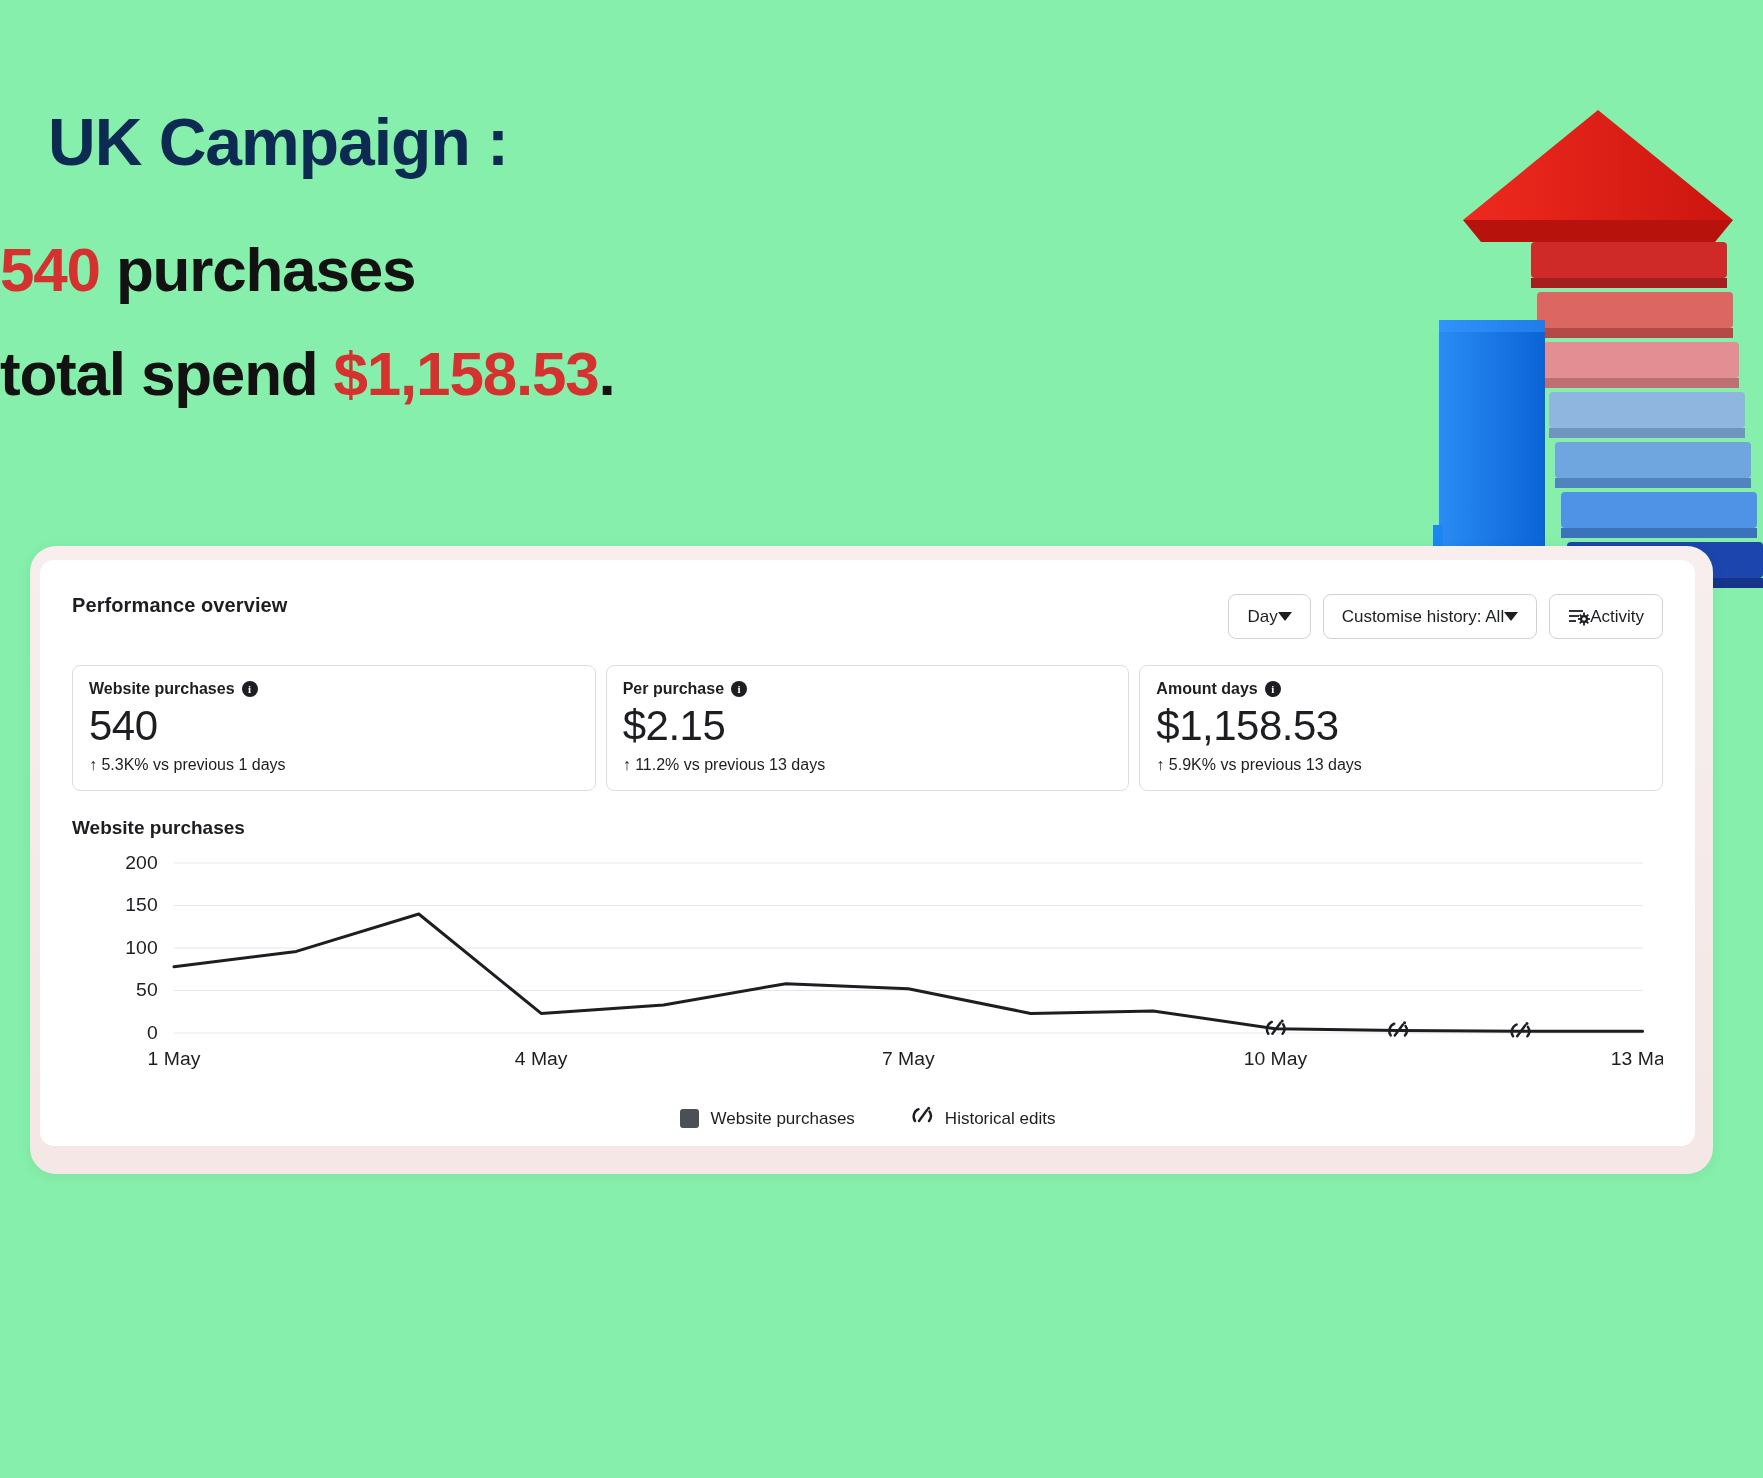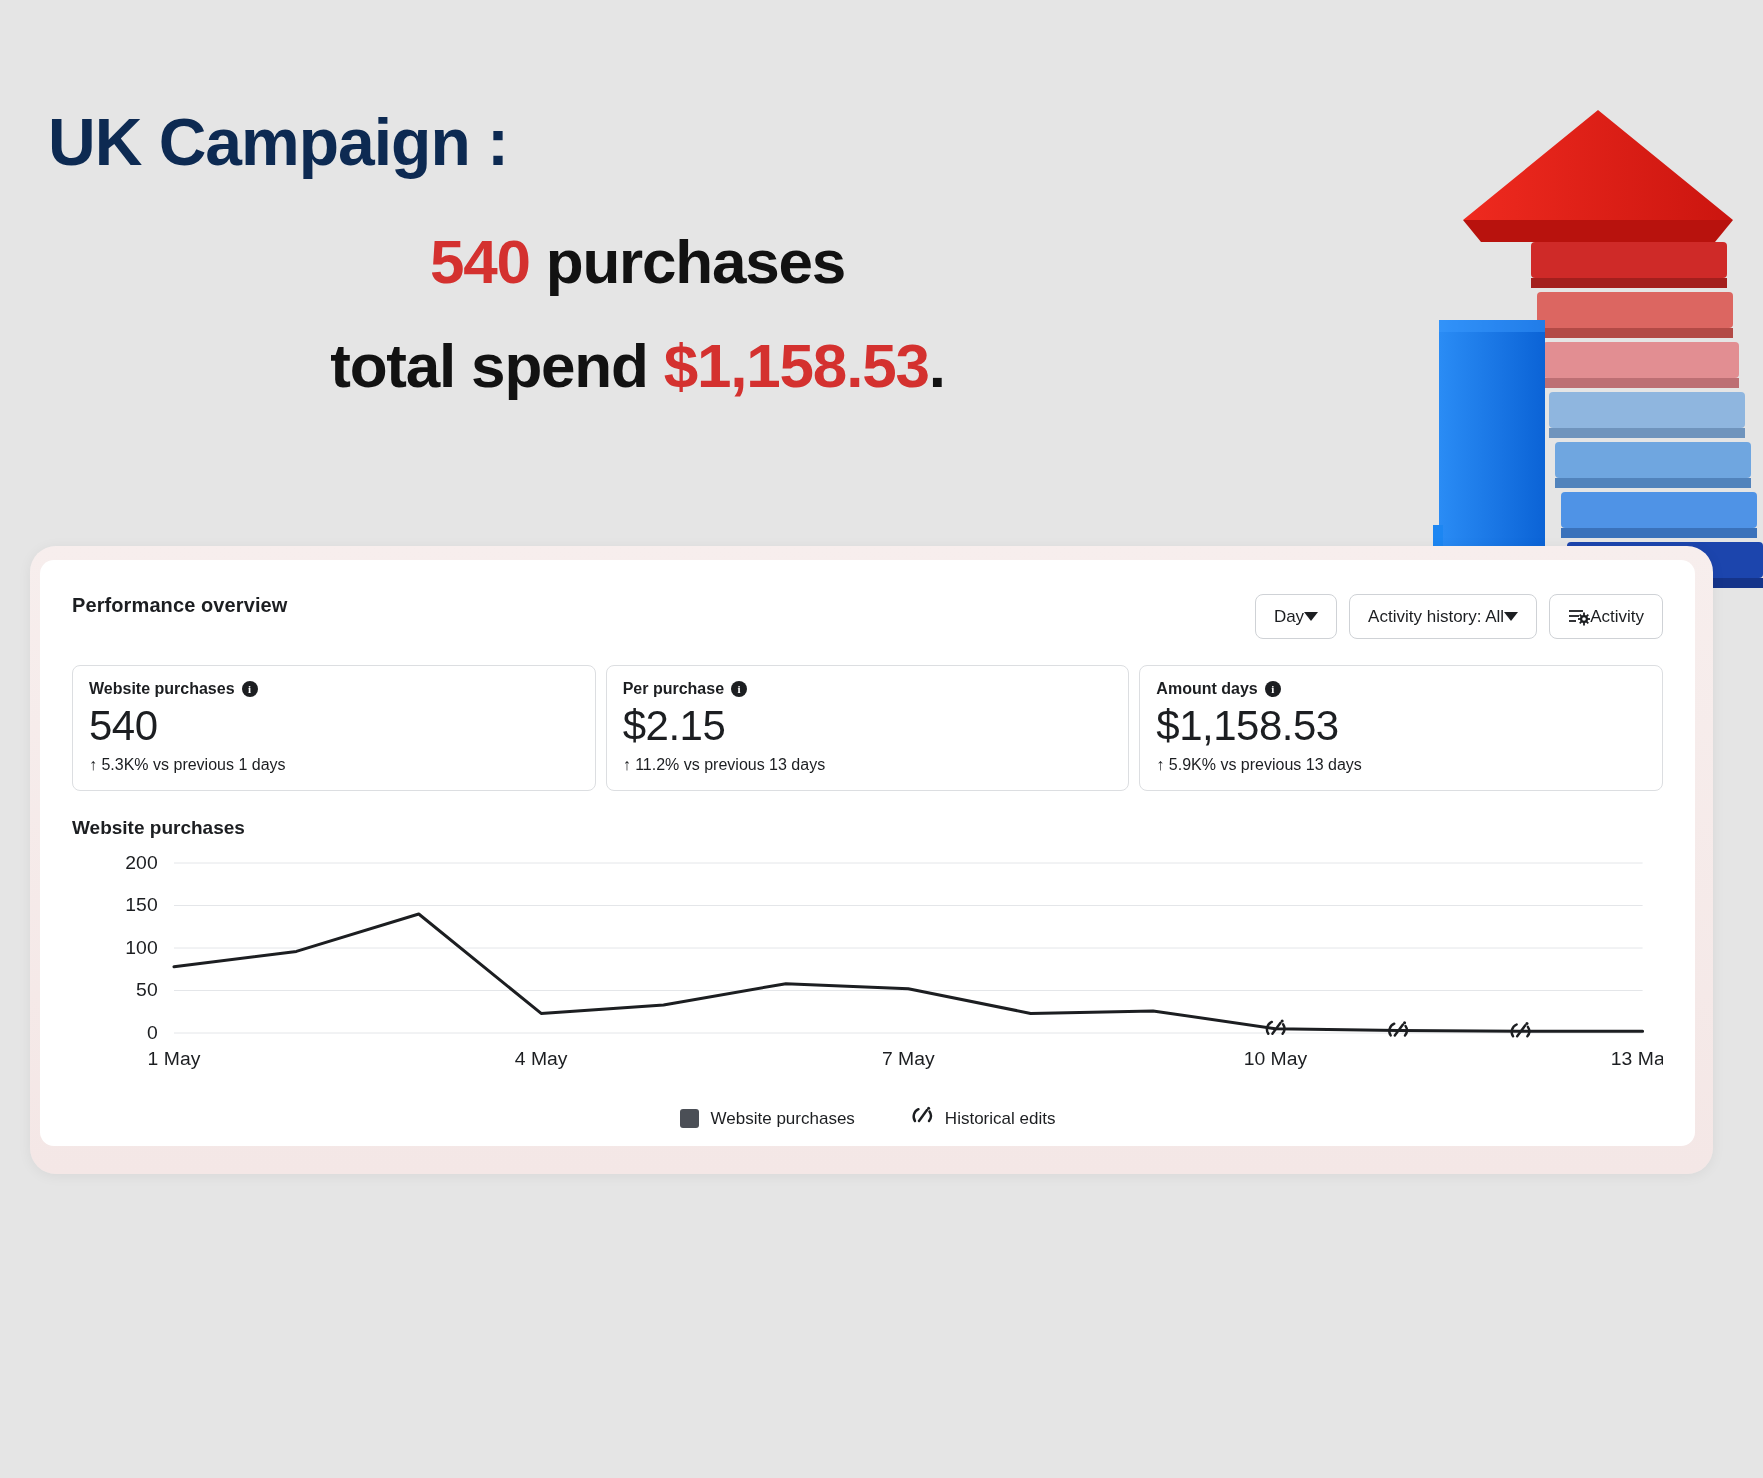--- a/index.html
+++ b/index.html
@@ -2,31 +2,30 @@
 <html><head>
 <meta charset="utf-8">
 <style>
   * { box-sizing: border-box; margin: 0; padding: 0; }
   html, body {
     width: 1763px; height: 1478px;
     background: #ffffff;
     font-family: "Liberation Sans", sans-serif;
     overflow: hidden;
   }
-  #root { position: relative; width: 1763px; height: 1478px; background: #e5e5e5; }
+  #root { position: relative; width: 1763px; height: 1478px; background: #86efac; }
 
   
   .headline-title {
     position: absolute; left: 48px; top: 104px;
     font-size: 66px; font-weight: 800; letter-spacing: -1px;
     color: #0d2a52; font-family: "Liberation Sans", sans-serif;
   }
   .headline-lines {
-    position: absolute; left: 0px; top: 210px; width: 1275px;
-    text-align: center;
+    position: absolute; left: 0px; top: 218px; width: 1275px;
     font-size: 62px; font-weight: 800; line-height: 1.68;
     color: #121212; letter-spacing: -1.2px;
   }
   .headline-lines .hl-line { white-space: nowrap; }
   .red { color: #d4312f; }
 
   
   .art { position: absolute; right: 0px; top: 70px; width: 330px; height: 530px; }
   .art svg { display: block; }
 
@@ -157,21 +156,21 @@
 
       <div class="dash-header">
         <div class="dash-title">Performance overview</div>
 
         <div class="toolbar">
           <div class="btn">
             <span>Day</span>
             <span class="caret"></span>
           </div>
           <div class="btn">
-            <span>Activity history: All</span>
+            <span>Customise history: All</span>
             <span class="caret"></span>
           </div>
           <div class="btn">
             <span class="ico">
               <svg width="22" height="20" viewBox="0 0 22 20" xmlns="http://www.w3.org/2000/svg">
                 <line x1="1" y1="4" x2="15" y2="4" stroke="#1c1e21" stroke-width="1.8"></line>
                 <line x1="1" y1="9" x2="11" y2="9" stroke="#1c1e21" stroke-width="1.8"></line>
                 <line x1="1" y1="14" x2="8" y2="14" stroke="#1c1e21" stroke-width="1.8"></line>
                 <circle cx="16" cy="12" r="4" fill="#1c1e21"></circle>
                 <line x1="16" y1="5.5" x2="16" y2="18.5" stroke="#1c1e21" stroke-width="1.8"></line>

